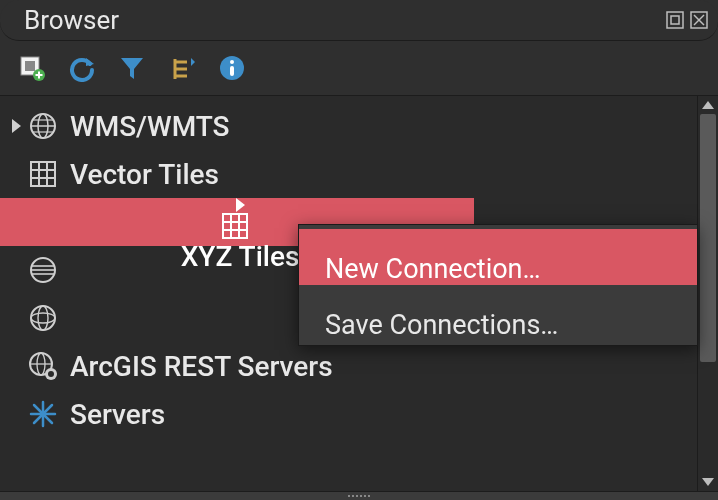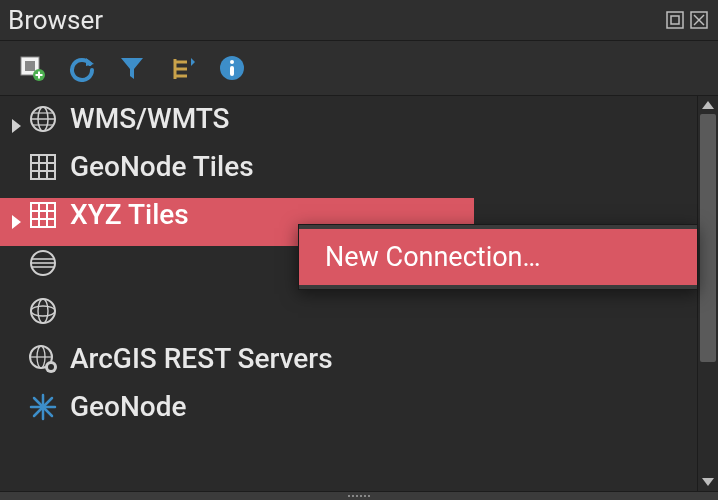--- a/index.html
+++ b/index.html
@@ -22,23 +22,24 @@
     flex-direction: column;
     position: relative;
   }
 
   
   .titlebar {
     height: 40px;
     display: flex;
     align-items: center;
     justify-content: space-between;
-    padding: 0 10px 0 8px;
+    padding: 0 10px 0 24px;
     background: #2f2f2f;
     border-bottom: 1px solid #1c1c1c;
+    border-radius: 19px;
   }
   .titlebar-title {
     font-size: 26px;
     color: #e8e8e8;
     font-weight: 400;
   }
   .titlebar-buttons {
     display: flex;
     gap: 6px;
     align-items: center;
@@ -71,27 +72,29 @@
     position: relative;
   }
 
   .tree {
     flex: 1;
     padding-top: 6px;
   }
 
   .tree-row {
     display: flex;
+    align-items: center;
     height: 48px;
     padding-left: 6px;
     position: relative;
   }
   .tree-row.selected {
     background: #d95763;
     color: #fff;
+    flex-direction: column;
   }
   .tree-row.selected .expand-tri { border-left-color:#fff; }
 
   .expand-col {
     width: 20px;
     display:flex;
     align-items:center;
     justify-content:center;
   }
   .expand-tri {
@@ -165,21 +168,21 @@
     width: 398px;
     background: #3b3b3b;
     border: 1px solid #1a1a1a;
     box-shadow: 0 4px 16px rgba(0,0,0,0.5);
     padding: 4px 0;
     z-index: 10;
   }
   .cm-item {
     height: 56px;
     display:flex;
-    align-items:center;
+    align-items:flex-end;
     padding: 0 26px;
     font-size: 27px;
     color: #e8e8e8;
     white-space: nowrap;
   }
   .cm-item.hover {
     background: #d95763;
     color: #fff;
   }
 
@@ -287,21 +290,21 @@
         <div class="expand-col"></div>
         <div class="row-icon">
           <svg width="28" height="28" viewBox="0 0 28 28">
             <rect x="2" y="2" width="24" height="24" fill="none" stroke="#cfcfcf" stroke-width="2"></rect>
             <line x1="10" y1="2" x2="10" y2="26" stroke="#cfcfcf" stroke-width="2"></line>
             <line x1="18" y1="2" x2="18" y2="26" stroke="#cfcfcf" stroke-width="2"></line>
             <line x1="2" y1="10" x2="26" y2="10" stroke="#cfcfcf" stroke-width="2"></line>
             <line x1="2" y1="18" x2="26" y2="18" stroke="#cfcfcf" stroke-width="2"></line>
           </svg>
         </div>
-        <div class="row-label">GeoNode Tiles</div>
+        <div class="row-label">Vector Tiles</div>
       </div>
 
       <div class="tree-row selected">
         <div class="expand-col">
             <div class="expand-tri"></div>
           </div>
         <div class="row-icon">
           <svg width="28" height="28" viewBox="0 0 28 28">
             <rect x="2" y="2" width="24" height="24" fill="none" stroke="#ffffff" stroke-width="2"></rect>
             <line x1="10" y1="2" x2="10" y2="26" stroke="#ffffff" stroke-width="2"></line>
@@ -355,39 +358,42 @@
         <div class="row-icon">
           <svg width="28" height="28" viewBox="0 0 28 28">
             <g stroke="#3d8ec9" stroke-width="2.5" stroke-linecap="round">
               <line x1="14" y1="2" x2="14" y2="26"></line>
               <line x1="2" y1="14" x2="26" y2="14"></line>
               <line x1="5" y1="5" x2="23" y2="23"></line>
               <line x1="23" y1="5" x2="5" y2="23"></line>
             </g>
           </svg>
         </div>
-        <div class="row-label">GeoNode</div>
+        <div class="row-label">Servers</div>
       </div>
 
     </div>
 
     <div class="scrollbar-track">
       <div class="scroll-arrow up">
           <div class="tri-up"></div>
         </div>
       <div class="scroll-thumb"></div>
       <div class="scroll-arrow down">
           <div class="tri-down"></div>
         </div>
     </div>
 
     <div class="context-menu">
       <div class="cm-item hover">
         <span>New Connection…</span>
       </div>
+      <div class="cm-item">
+        <span>Save Connections…</span>
+      </div>
     </div>
 
   </div>
 
   <div class="statusbar">
     <div class="grip">
         <span></span>
         <span></span>
         <span></span>
         <span></span>

